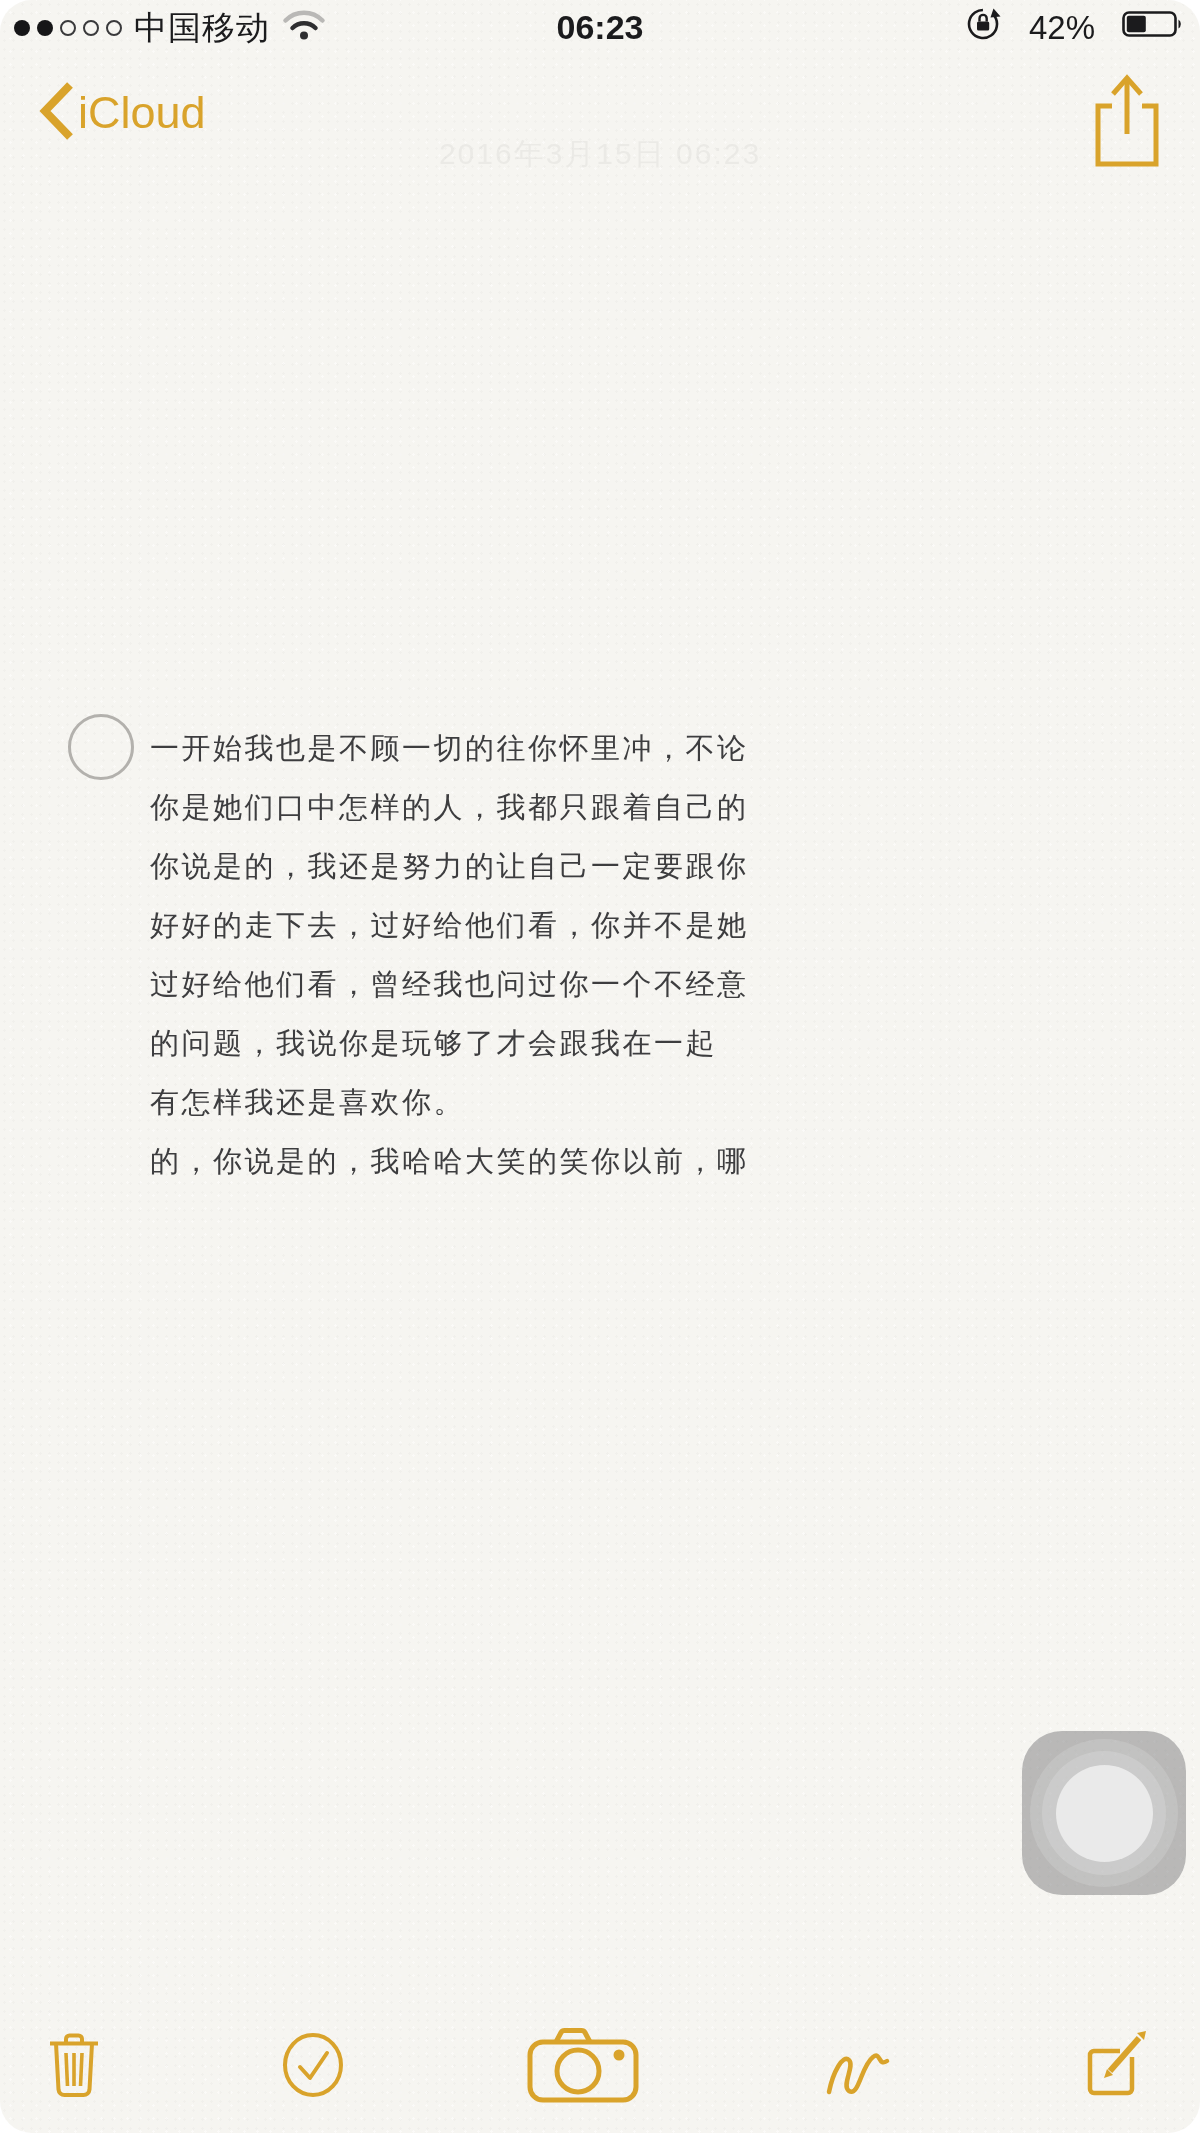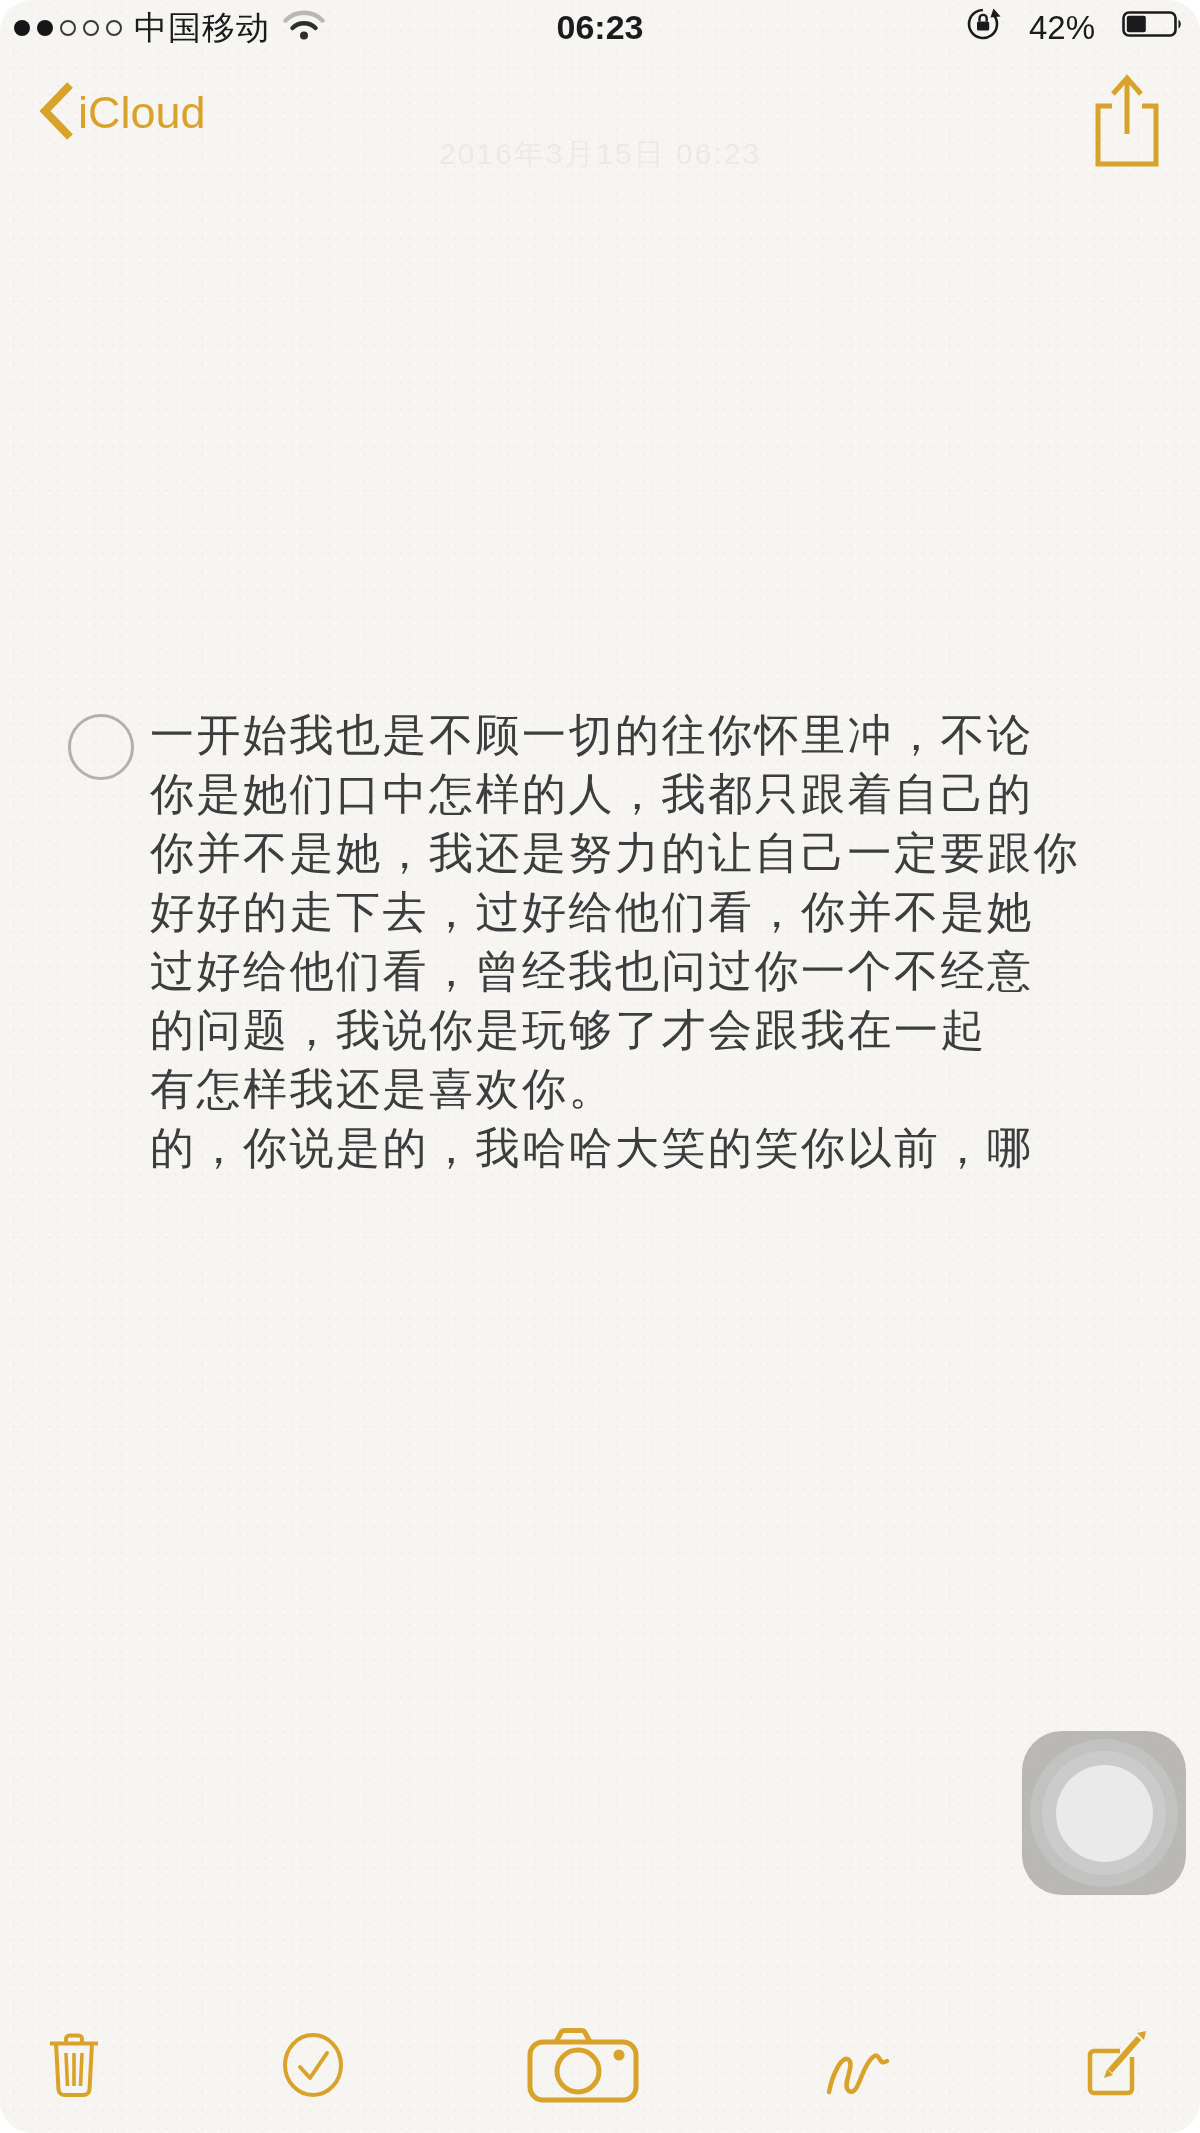--- a/index.html
+++ b/index.html
@@ -64,23 +64,23 @@
     text-align: center; font-size: 30px;
     color: rgba(70,70,70,0.06); letter-spacing: 2px;
   }
   .note-body { position: absolute; left: 0; top: 706px; right: 0; }
   .checklist-circle {
     position: absolute; left: 68px; top: 8px;
     width: 66px; height: 66px; border-radius: 50%;
     border: 3.5px solid #b3b1ad; background: transparent; cursor: pointer;
   }
   .note-text {
-    position: absolute; left: 150px; top: 0; width: 1010px;
-    font-size: 44px; line-height: 59px; letter-spacing: 2.5px;
-    color: #3d3d3f; white-space: nowrap; cursor: text; font-family: Liberation Serif, serif;
+    position: absolute; left: 150px; top: 13px; width: 1010px;
+    font-size: 29px; line-height: 59px; letter-spacing: 2.5px;
+    color: #3d3d3f; white-space: nowrap; cursor: text;
   }
 
   
   .assistive-touch {
     position: absolute; left: 1022px; top: 1731px;
     width: 164px; height: 164px; border-radius: 40px;
     background: rgba(128,128,130,0.52);
     display: flex; align-items: center; justify-content: center;
     cursor: pointer;
   }
@@ -173,21 +173,21 @@
     </button>
   </div>
 
   <div class="note-date">2016年3月15日 06:23</div>
 
   <div class="note-body">
     <span class="checklist-circle"></span>
     <div class="note-text">
       <div>一开始我也是不顾一切的往你怀里冲，不论</div>
       <div>你是她们口中怎样的人，我都只跟着自己的</div>
-      <div>你并不是她，我还是努力的让自己一定要跟你</div>
+      <div>你说是的，我还是努力的让自己一定要跟你</div>
       <div>好好的走下去，过好给他们看，你并不是她</div>
       <div>过好给他们看，曾经我也问过你一个不经意</div>
       <div>的问题，我说你是玩够了才会跟我在一起</div>
       <div>有怎样我还是喜欢你。</div>
       <div>的，你说是的，我哈哈大笑的笑你以前，哪</div>
     </div>
   </div>
 
   <div class="assistive-touch">
     <div class="at-ring-outer">

